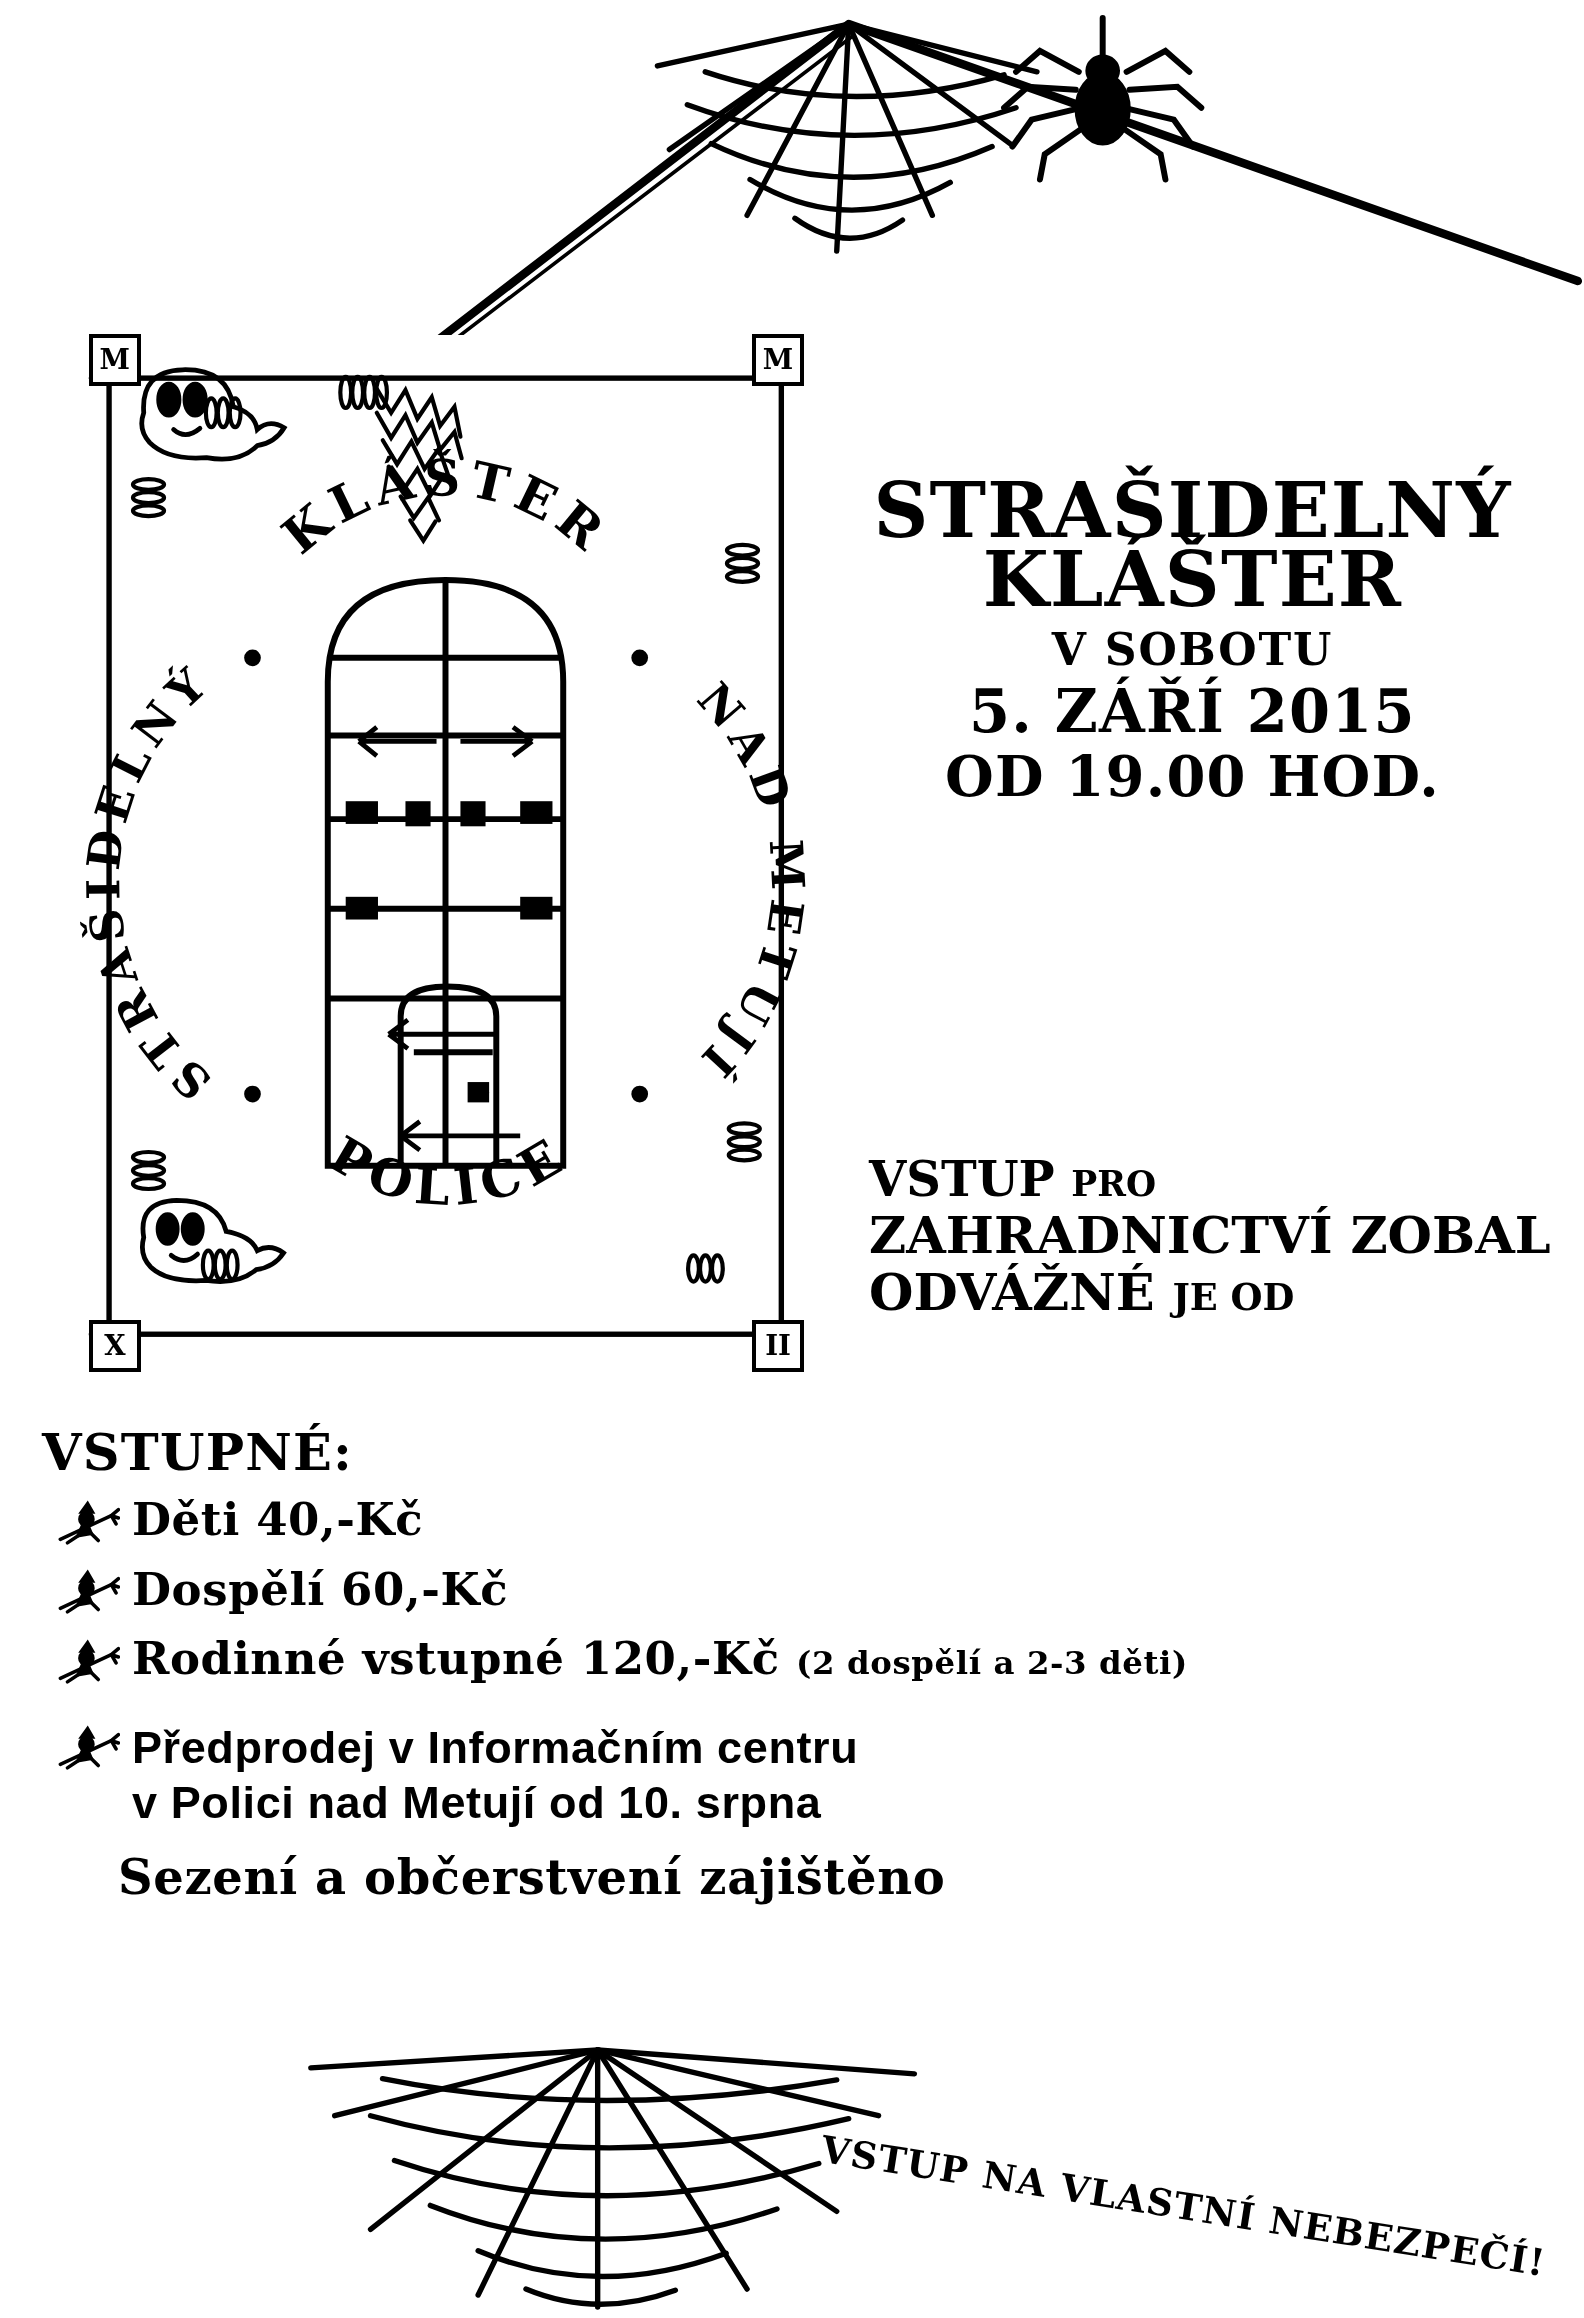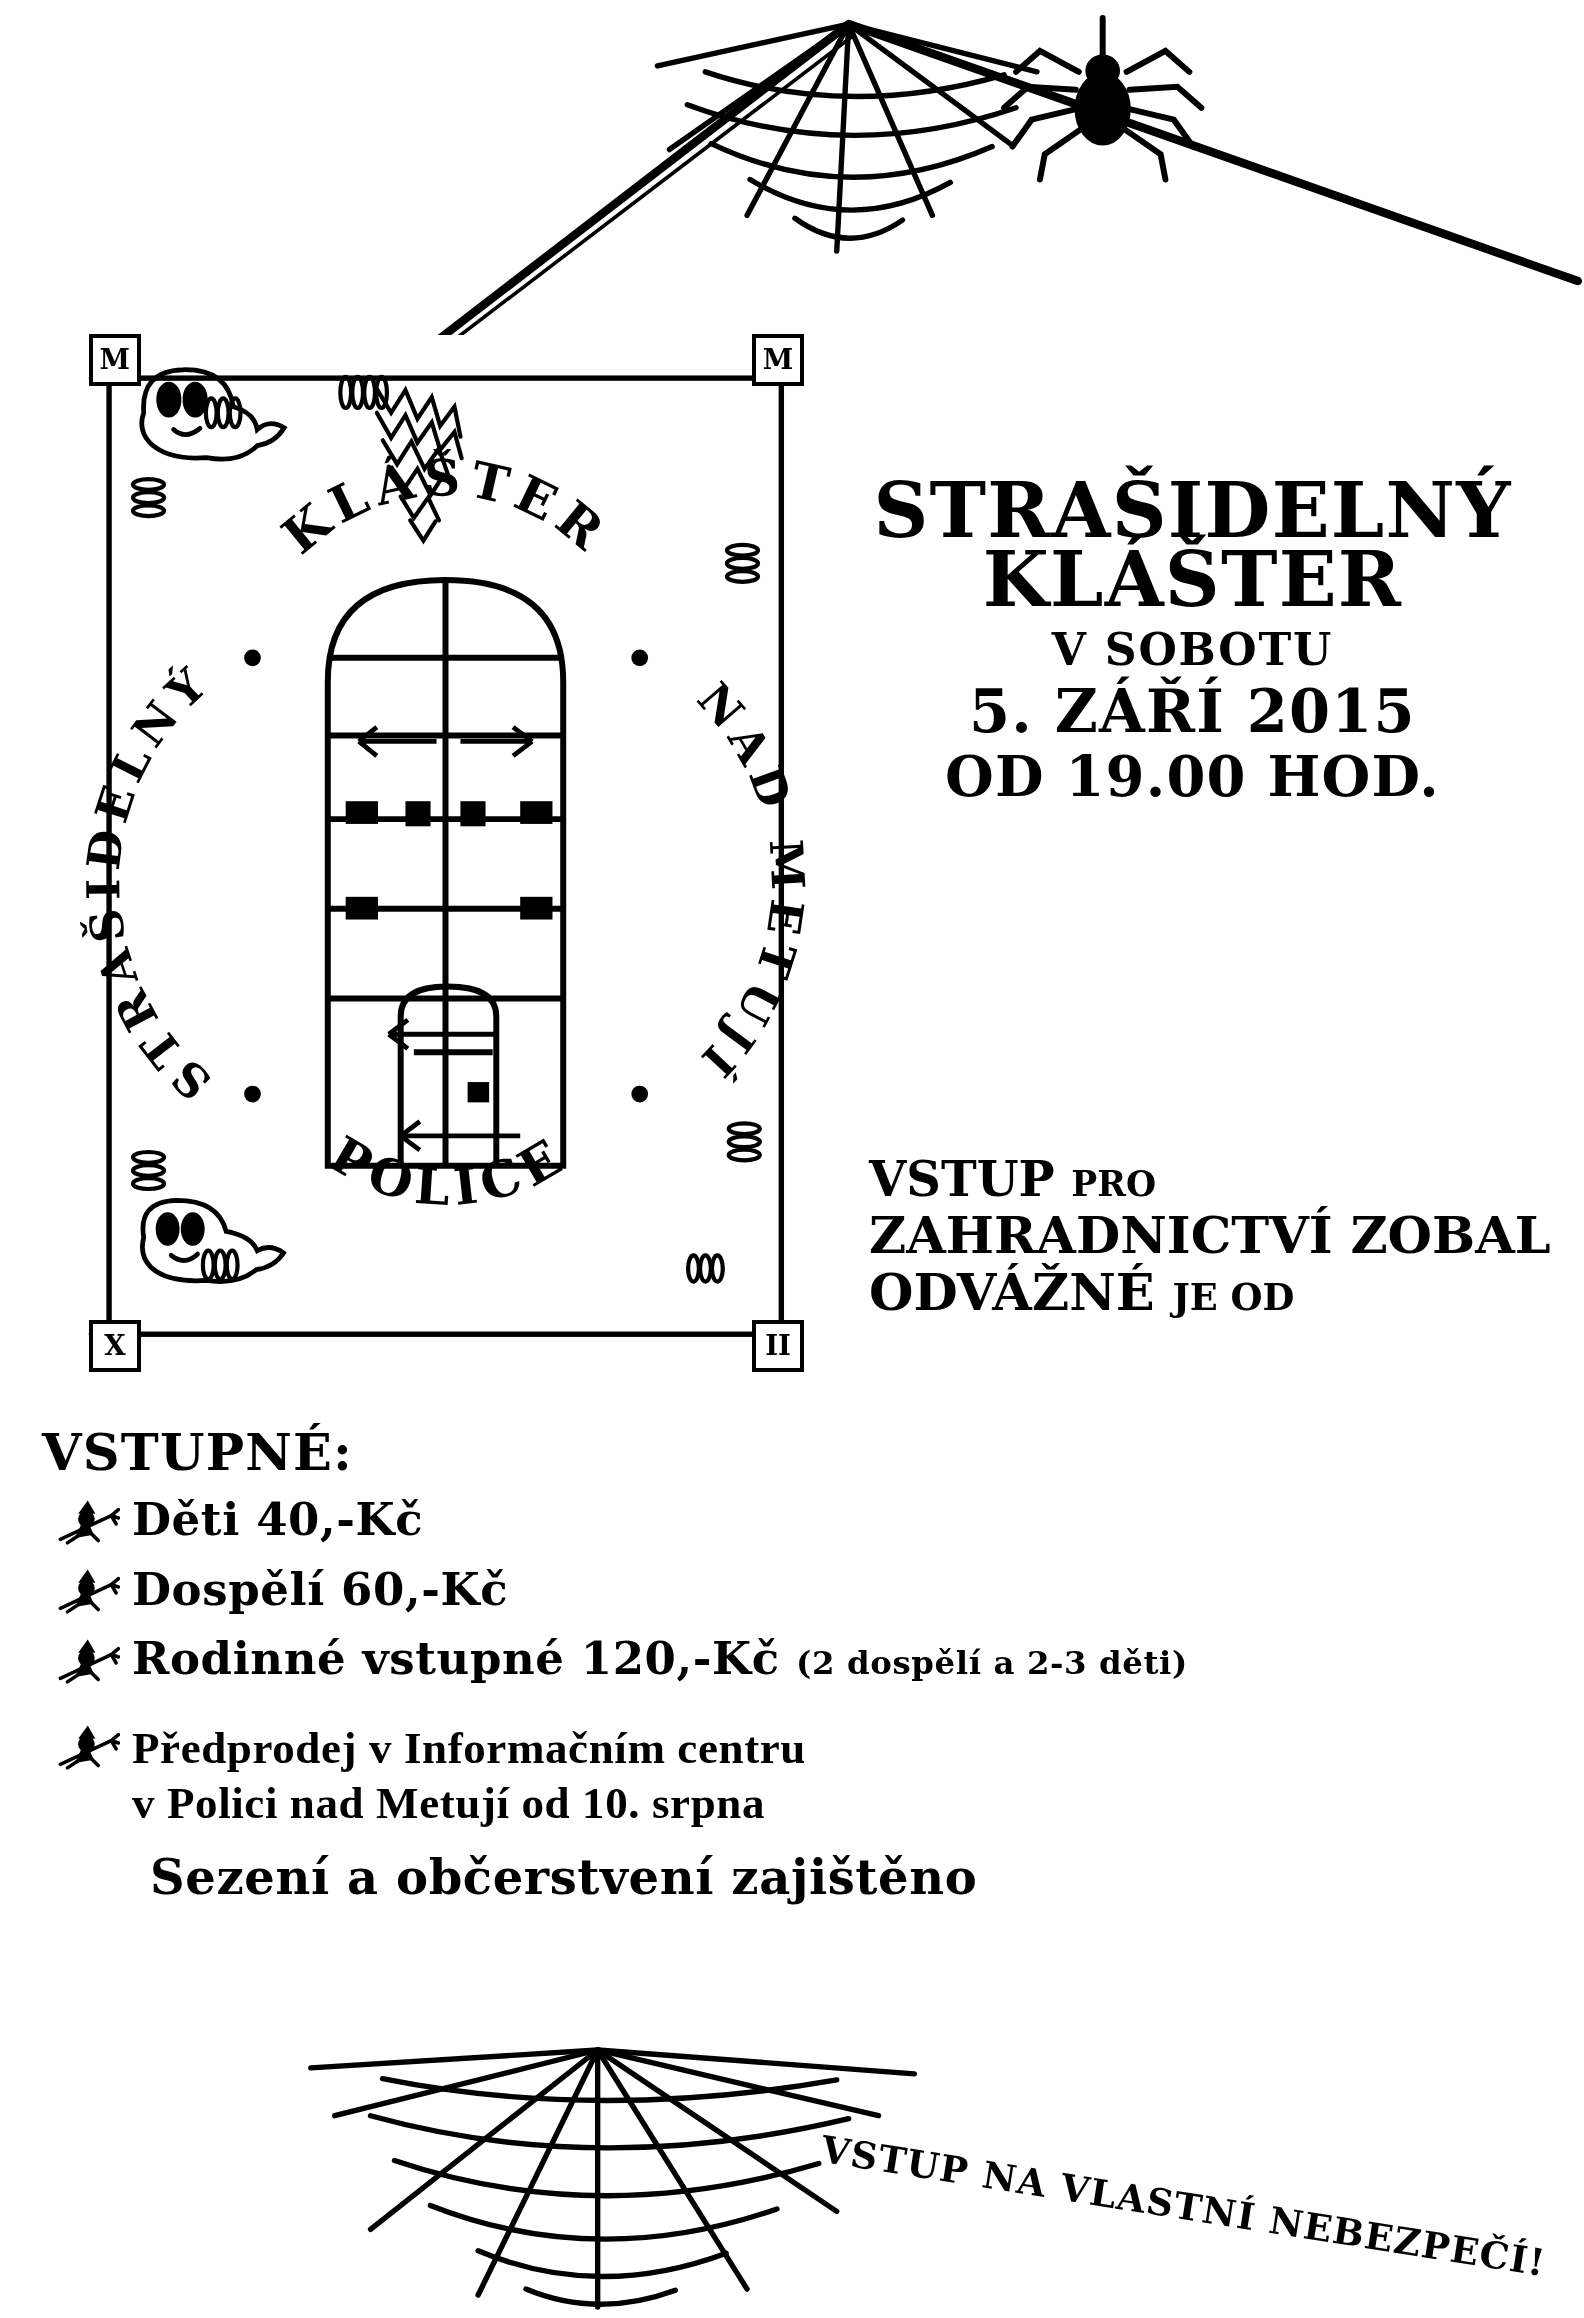--- a/index.html
+++ b/index.html
@@ -137,33 +137,33 @@
     line-height: 1.12;
   }
   .price-note { font-size: 0.72em; }
 
   #presale-row {
     display: flex;
     align-items: flex-start;
     margin-top: 30px;
   }
   #presale-text {
-    font-family: Liberation Serif, serif;
+    font-family: Liberation Sans, sans-serif;
     font-weight: bold;
     font-size: 45px;
     line-height: 1.22;
     letter-spacing: 0.6px;
   }
   #seating-line {
     font-family: "DejaVu Serif", serif;
     font-weight: bold;
     font-size: 48px;
     letter-spacing: 0.6px;
     margin-top: 18px;
-    margin-left: 108px;
+    margin-left: 76px;
   }
 
   
   #bottom-web-area {
     position: absolute;
     left: 0; top: 2032px;
     width: 1585px; height: 287px;
   }
   #warning-text {
     position: absolute;

